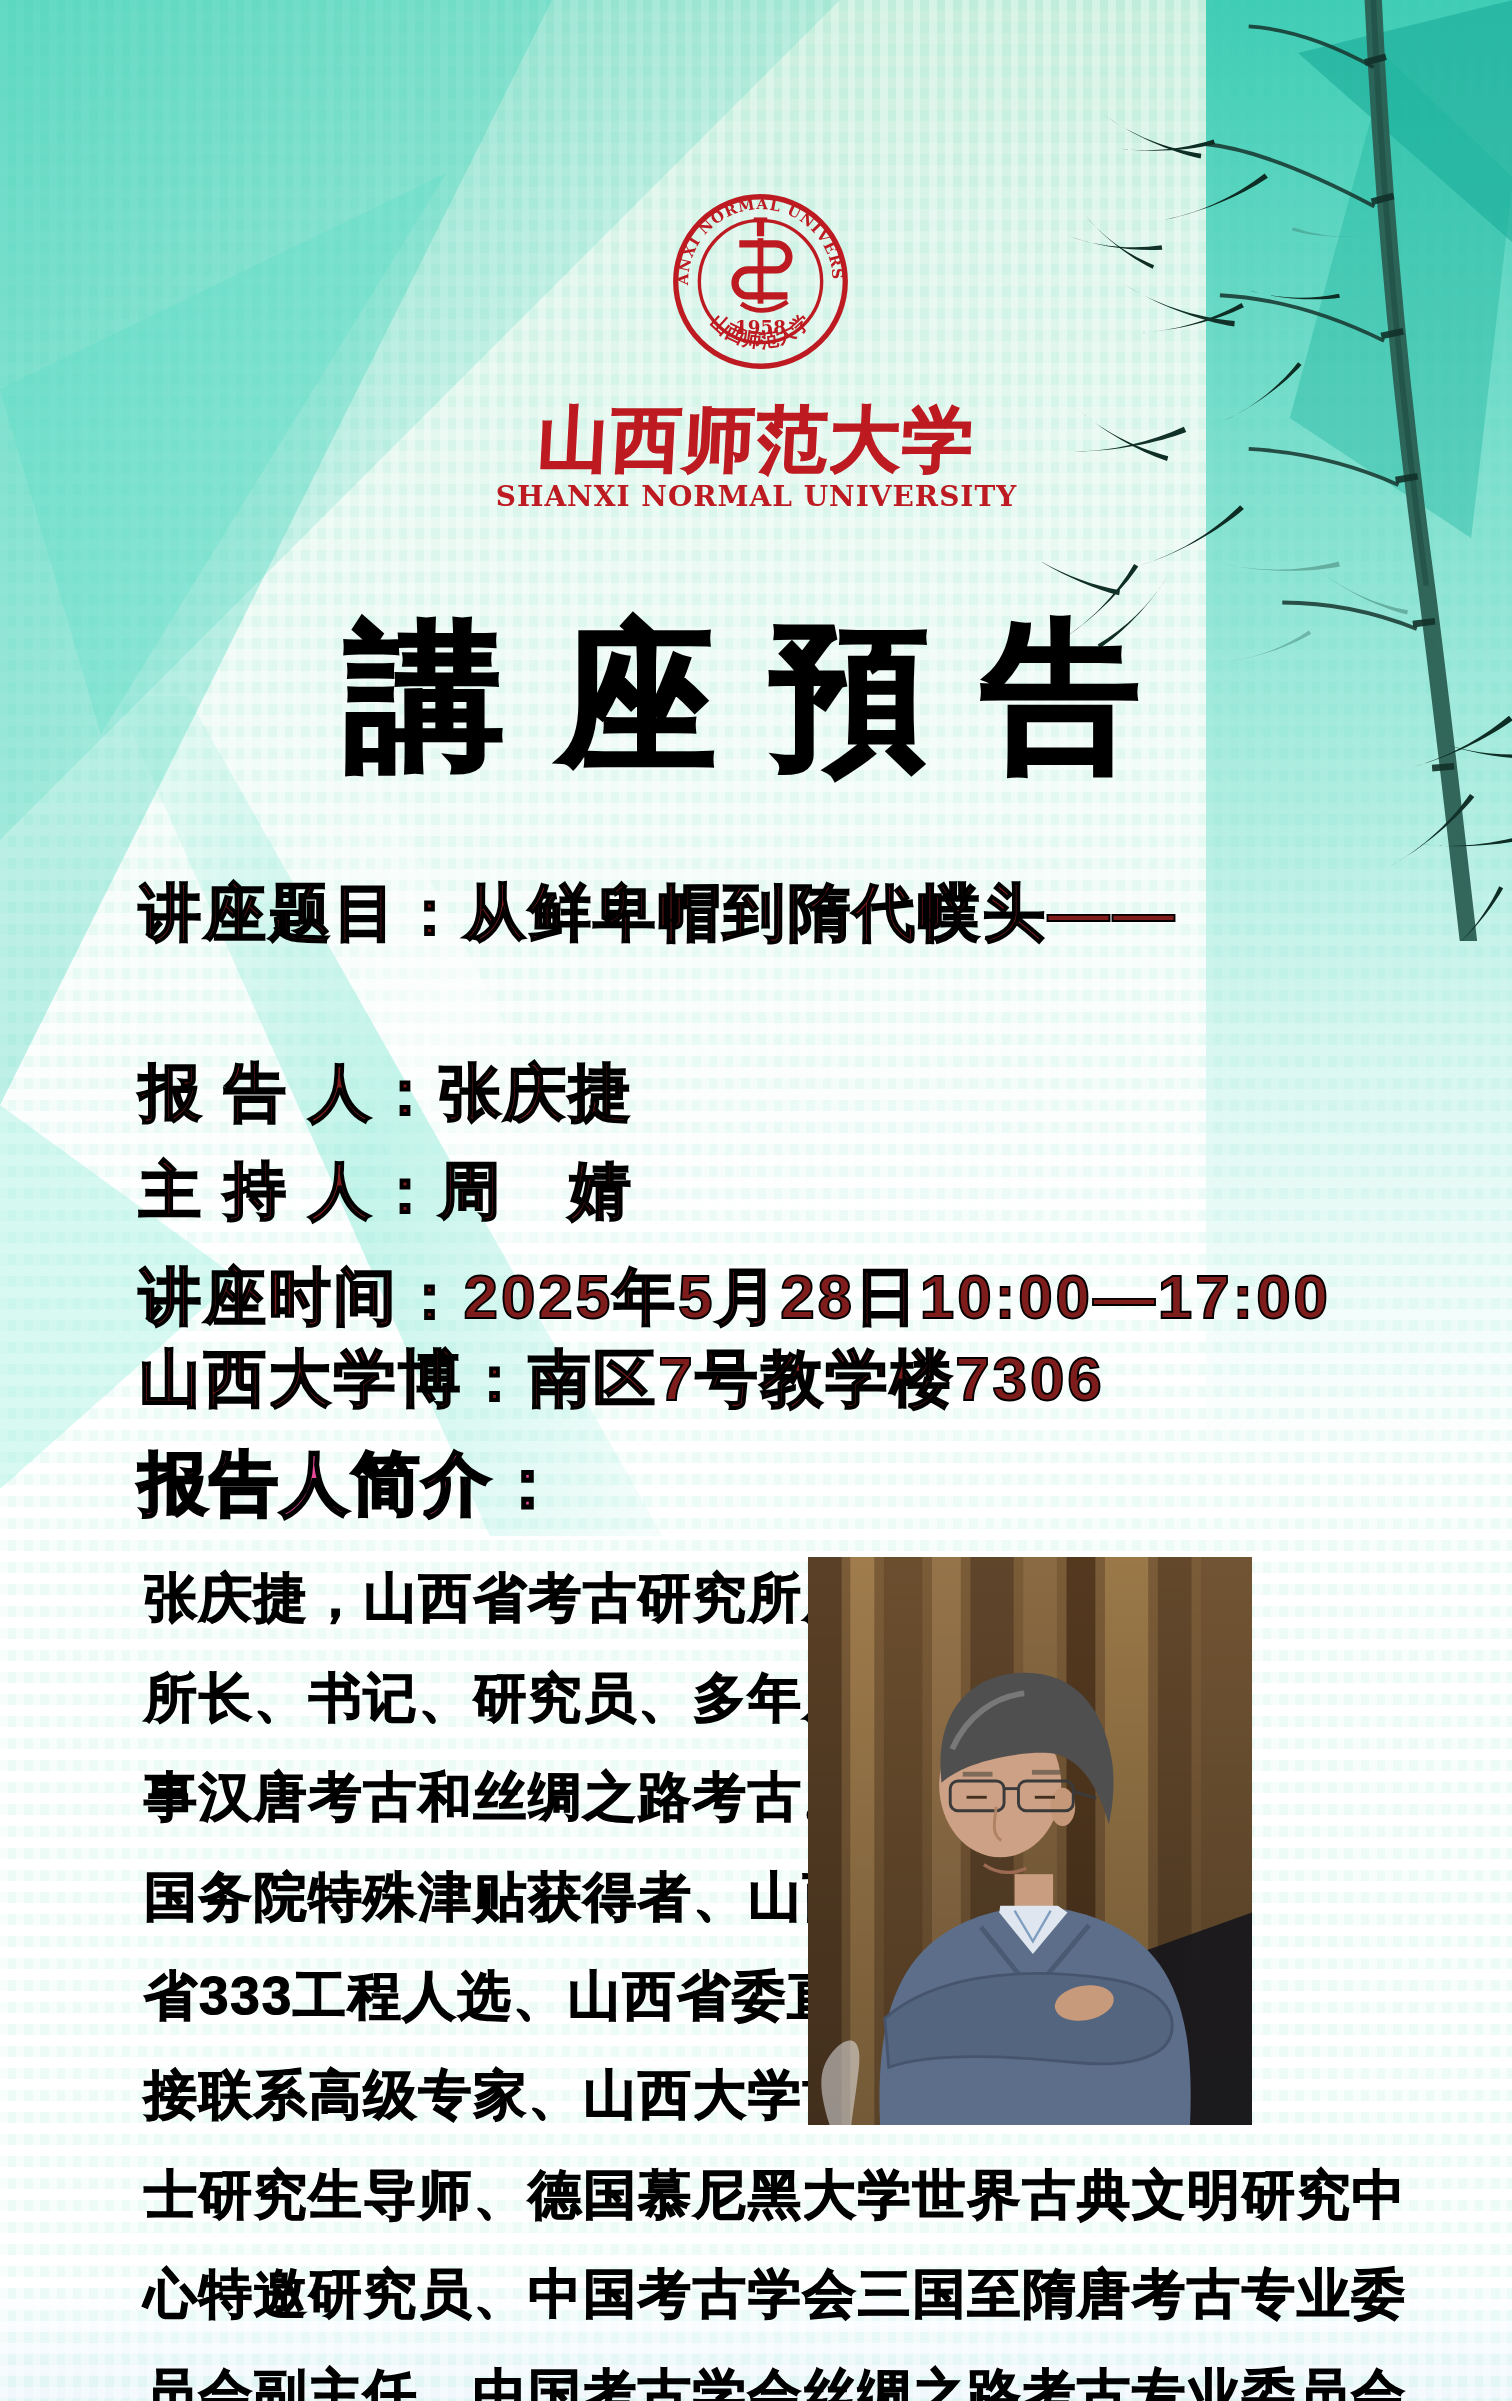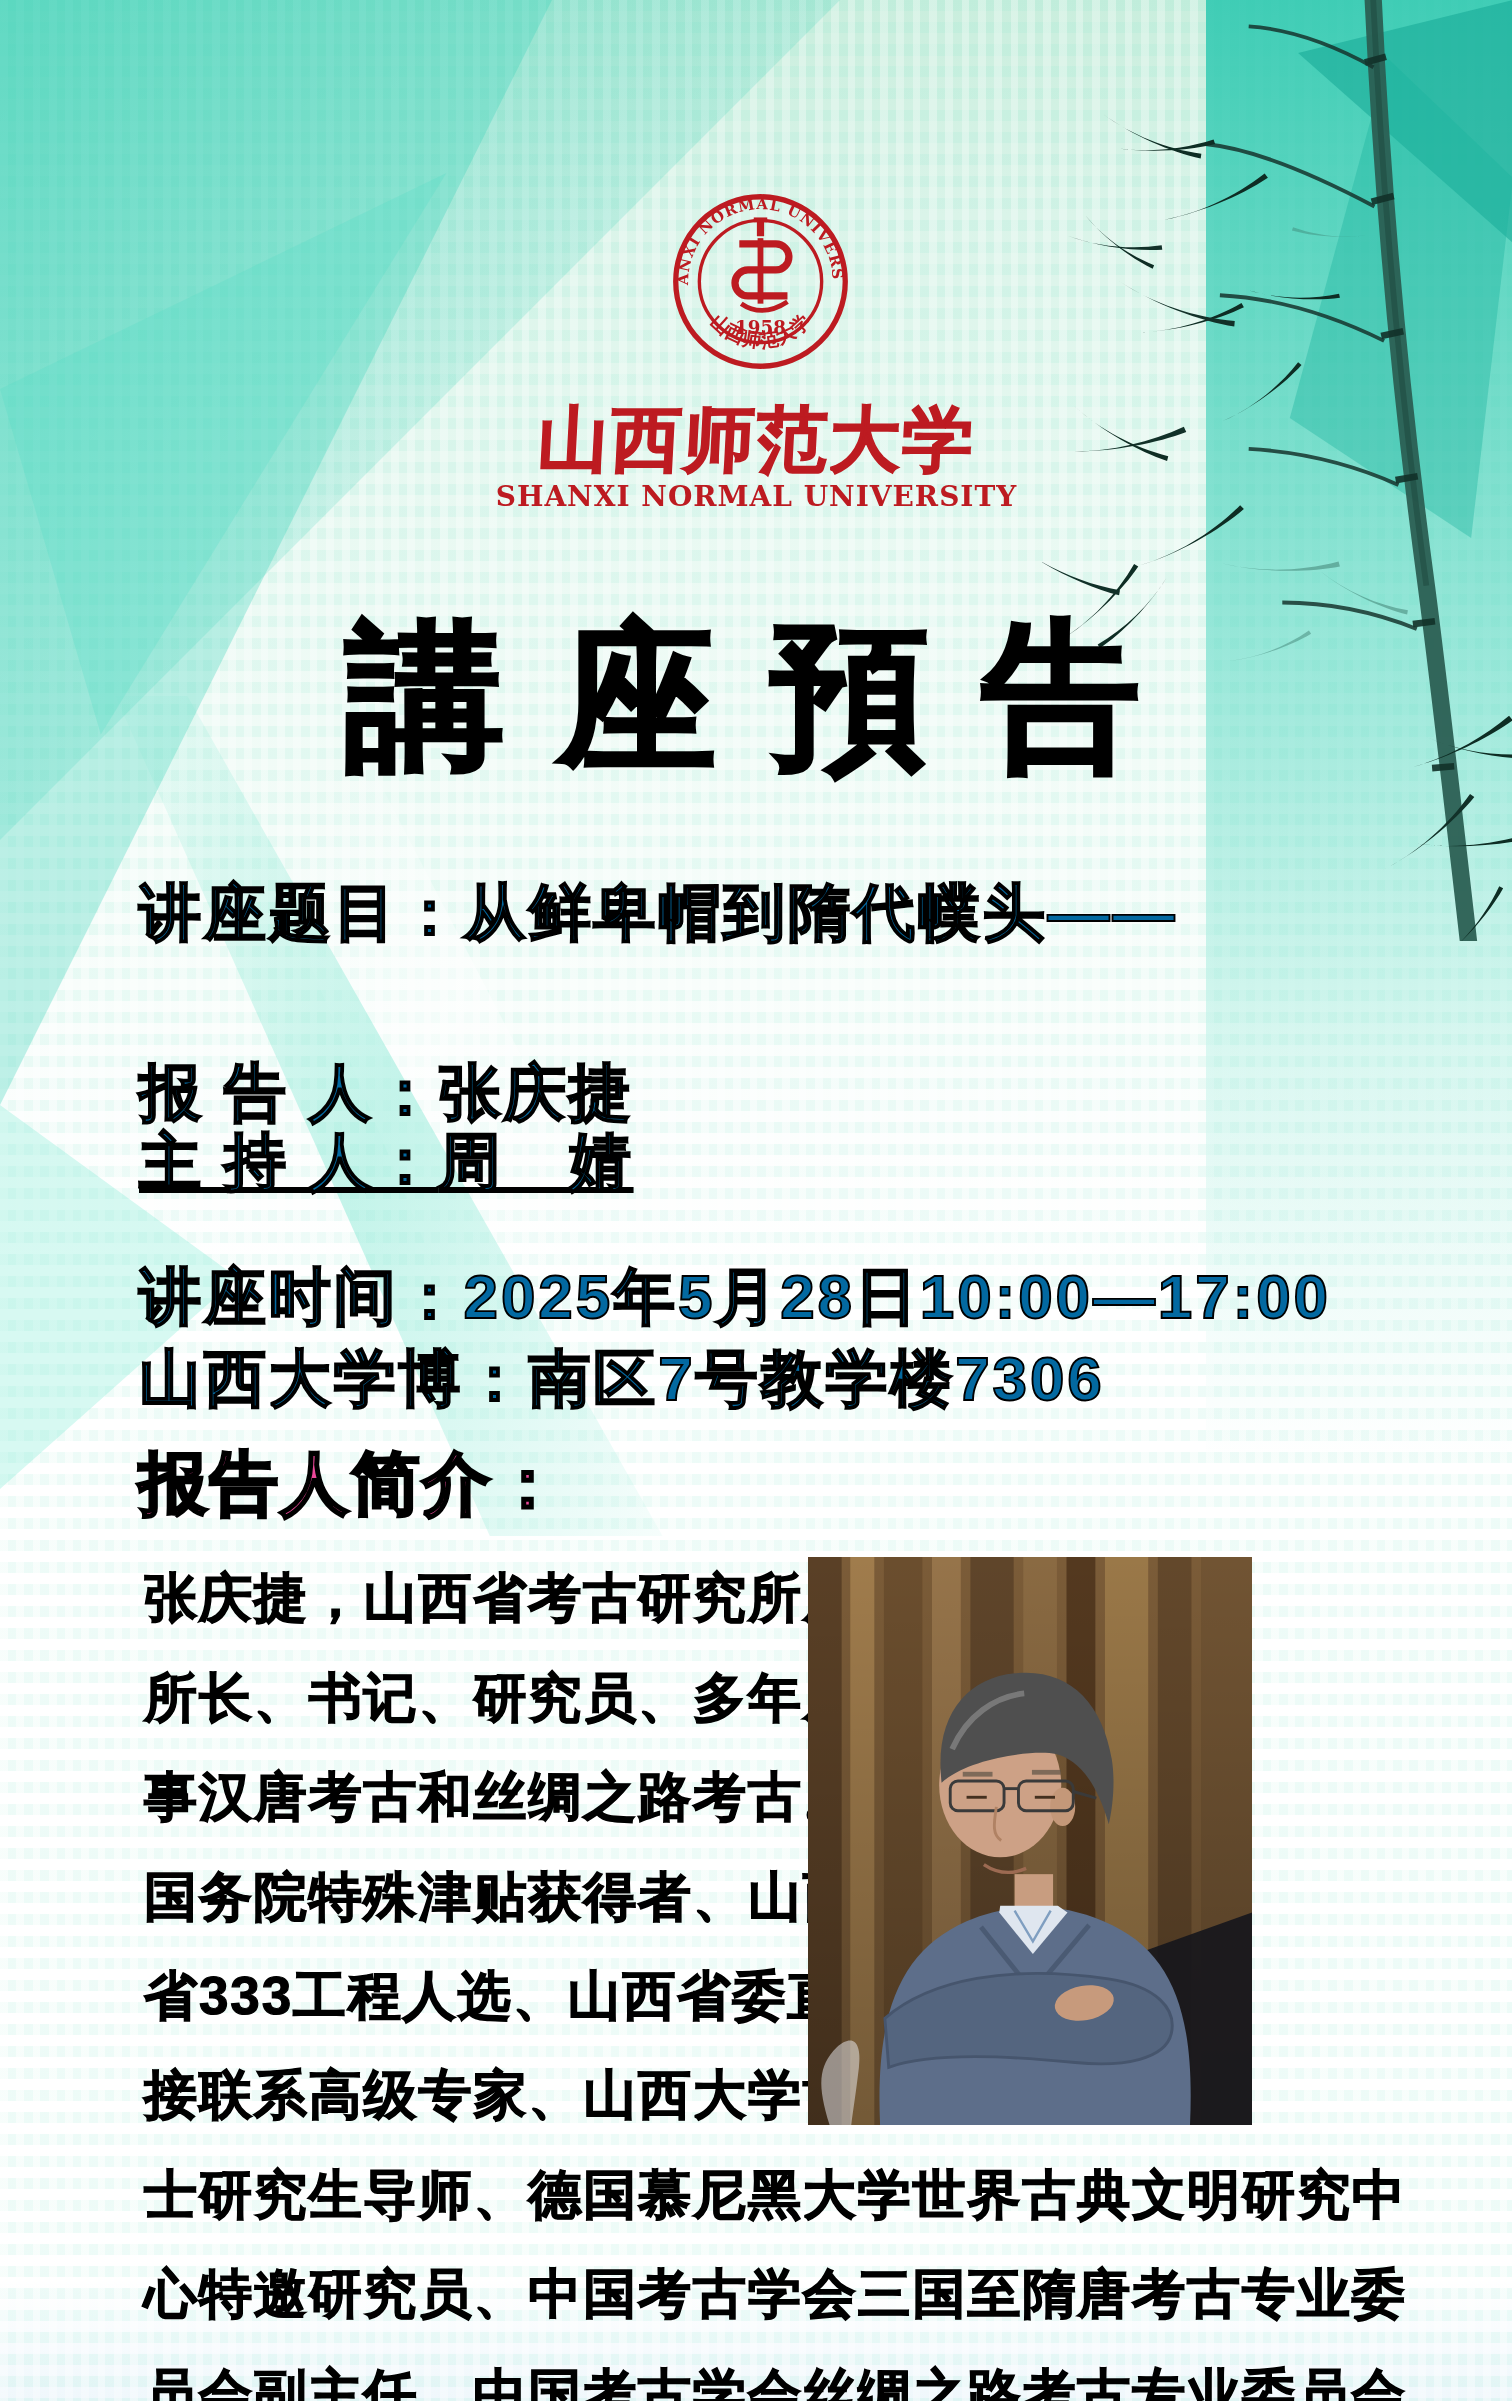--- a/index.html
+++ b/index.html
@@ -42,21 +42,21 @@
   
   .red{color:#bd1b21;}
   .uni-cn{left:0;right:0;top:393px;text-align:center;font-size:71px;font-weight:bold;
       font-family:"DejaVu Serif", serif;transform:skewX(-3deg);letter-spacing:1.9px;
       -webkit-text-stroke:1.4px #bd1b21;}
   .uni-en{left:0;right:0;top:480px;text-align:center;font-size:28px;font-weight:bold;
       font-family:"DejaVu Serif", serif;letter-spacing:1px;}
   .main-title{left:0;right:0;top:592px;text-align:center;font-size:158px;font-weight:900;
       font-family:"DejaVu Serif", serif;color:#000;letter-spacing:54px;padding-left:27px;
       -webkit-text-stroke:3.4px #000;}
-  .detail{font-size:62px;font-weight:bold;color:#0369a1;letter-spacing:2.9px;
+  .detail{font-size:62px;font-weight:bold;color:#7f1d1d;letter-spacing:2.9px;
       -webkit-text-stroke:1.9px #000;}
   .bio-head{left:139px;top:1439px;font-size:68px;font-weight:700;color:#ec4899;
       letter-spacing:2.9px;-webkit-text-stroke:2.9px #000;}
   .bio-line{font-size:53px;font-weight:bold;color:#000;letter-spacing:1.9px;
       -webkit-text-stroke:1.2px #000;}
 </style>
 </head>
 <body>
 
 <div class="poster">
@@ -151,21 +151,21 @@
   <div class="t uni-en red">SHANXI NORMAL UNIVERSITY</div>
 
   <div class="t main-title">講座預告</div>
 
   <div class="t detail" style="left:139px;top:871px;">
     <span>讲座题目：</span><span>从鲜卑帽到隋代幞头——</span>
   </div>
   <div class="t detail" style="left:139px;top:1051px;">
     <span>报 告 人：</span><span>张庆捷</span>
   </div>
-  <div class="t detail" style="left:139px;top:1120px;text-decoration:underline;">
+  <div class="t detail" style="left:139px;top:1149px;">
     <span>主 持 人：</span><span>周　婧</span>
   </div>
   <div class="t detail" style="left:139px;top:1255px;">
     <span>讲座时间：</span><span>2025年5月28日10:00—17:00</span>
   </div>
   <div class="t detail" style="left:139px;top:1337px;">
     <span>山西大学博：</span><span>南区7号教学楼7306</span>
   </div>
 
   <div class="t bio-head">报告人简介：</div>

